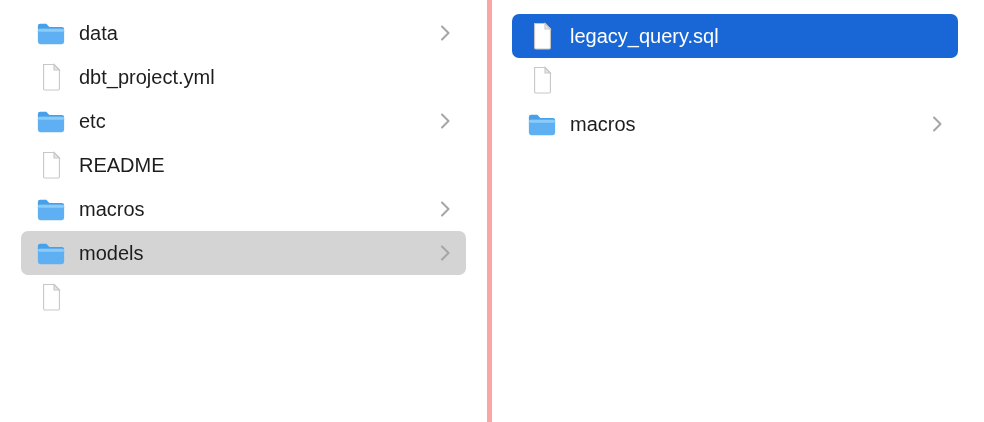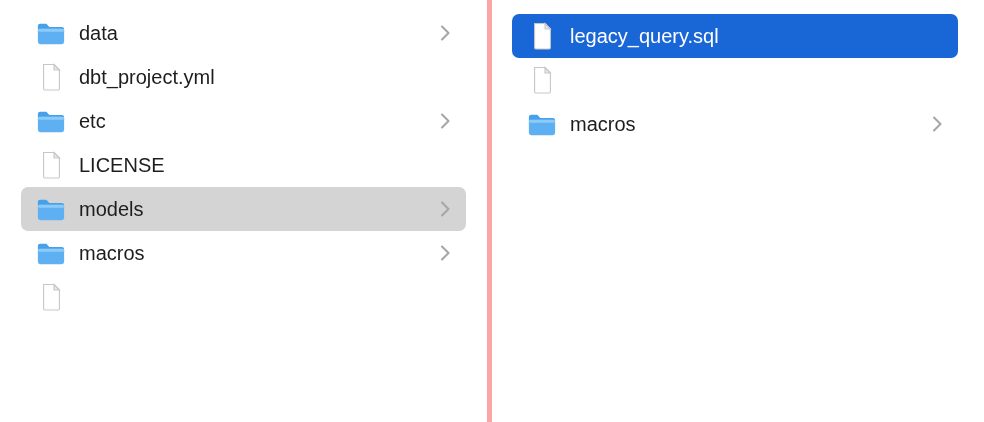--- a/index.html
+++ b/index.html
@@ -123,91 +123,91 @@
           </svg>
         </span>
     </div>
 
     <div class="row">
       <span class="icon">
           <svg width="23" height="29" viewBox="0 0 23 29">
             <use href="#tpl-doc"></use>
           </svg>
         </span>
-      <span class="label">LICENSE</span>
+      <span class="label">README</span>
+    </div>
+
+    <div class="row">
+      <span class="icon">
+          <svg width="30" height="27" viewBox="0 0 32 28">
+            <use href="#tpl-folder"></use>
+          </svg>
+        </span>
+      <span class="label">macros</span>
+      <span class="chevron">
+          <svg width="11" height="18" viewBox="0 0 11 18">
+            <use href="#tpl-chevron"></use>
+          </svg>
+        </span>
     </div>
 
     <div class="row selected-gray">
       <span class="icon">
           <svg width="30" height="27" viewBox="0 0 32 28">
             <use href="#tpl-folder"></use>
           </svg>
         </span>
       <span class="label">models</span>
       <span class="chevron">
           <svg width="11" height="18" viewBox="0 0 11 18">
             <use href="#tpl-chevron"></use>
           </svg>
         </span>
     </div>
 
     <div class="row">
       <span class="icon">
+          <svg width="23" height="29" viewBox="0 0 23 29">
+            <use href="#tpl-doc"></use>
+          </svg>
+        </span>
+    </div>
+
+
+
+  </div>
+
+  <div class="column right">
+
+    <div class="row selected-blue">
+      <span class="icon">
+          <svg width="23" height="29" viewBox="0 0 23 29">
+            <use href="#tpl-doc"></use>
+          </svg>
+        </span>
+      <span class="label">legacy_query.sql</span>
+    </div>
+
+    <div class="row">
+      <span class="icon">
+          <svg width="23" height="29" viewBox="0 0 23 29">
+            <use href="#tpl-doc"></use>
+          </svg>
+        </span>
+    </div>
+
+    <div class="row">
+      <span class="icon">
           <svg width="30" height="27" viewBox="0 0 32 28">
             <use href="#tpl-folder"></use>
           </svg>
         </span>
       <span class="label">macros</span>
       <span class="chevron">
           <svg width="11" height="18" viewBox="0 0 11 18">
             <use href="#tpl-chevron"></use>
           </svg>
         </span>
     </div>
 
-    <div class="row">
-      <span class="icon">
-          <svg width="23" height="29" viewBox="0 0 23 29">
-            <use href="#tpl-doc"></use>
-          </svg>
-        </span>
-    </div>
-
-
-
   </div>
 
-  <div class="column right">
-
-    <div class="row selected-blue">
-      <span class="icon">
-          <svg width="23" height="29" viewBox="0 0 23 29">
-            <use href="#tpl-doc"></use>
-          </svg>
-        </span>
-      <span class="label">legacy_query.sql</span>
-    </div>
-
-    <div class="row">
-      <span class="icon">
-          <svg width="23" height="29" viewBox="0 0 23 29">
-            <use href="#tpl-doc"></use>
-          </svg>
-        </span>
-    </div>
-
-    <div class="row">
-      <span class="icon">
-          <svg width="30" height="27" viewBox="0 0 32 28">
-            <use href="#tpl-folder"></use>
-          </svg>
-        </span>
-      <span class="label">macros</span>
-      <span class="chevron">
-          <svg width="11" height="18" viewBox="0 0 11 18">
-            <use href="#tpl-chevron"></use>
-          </svg>
-        </span>
-    </div>
-
-  </div>
-
 </div>
 
 </body></html>

